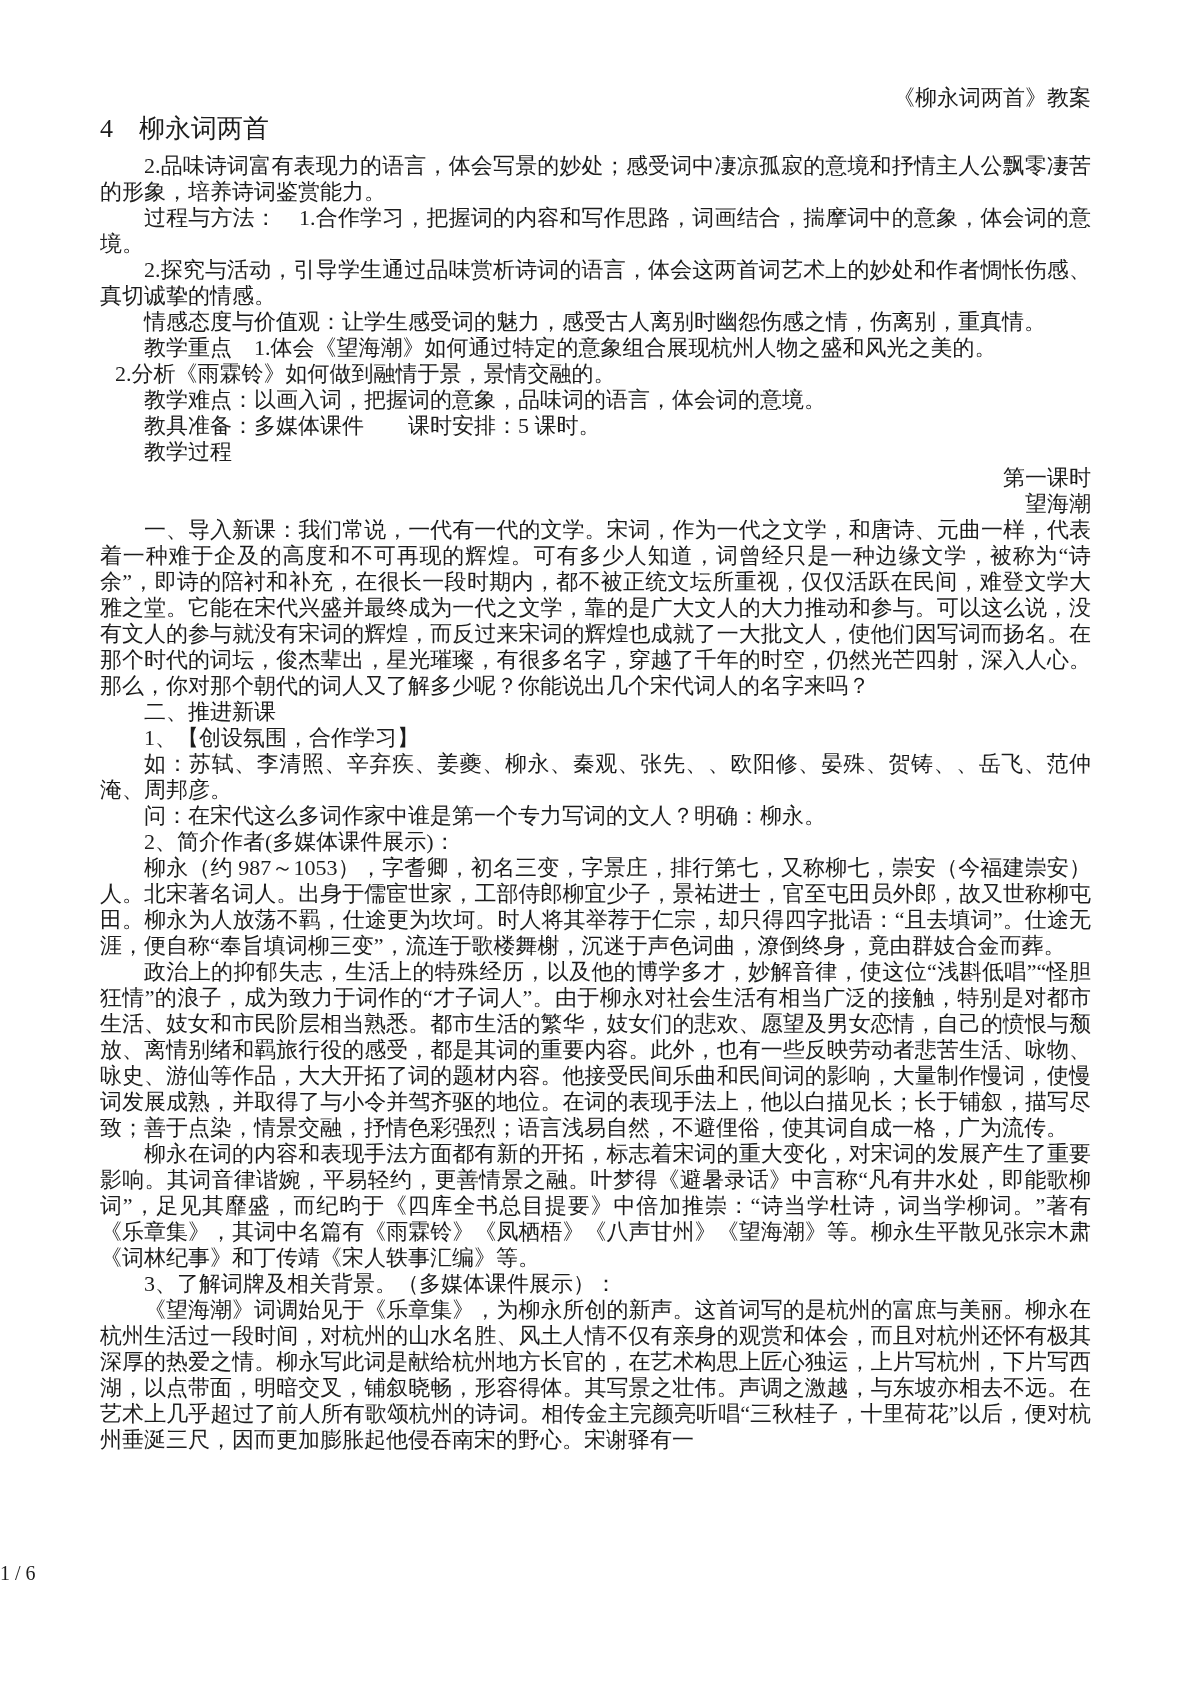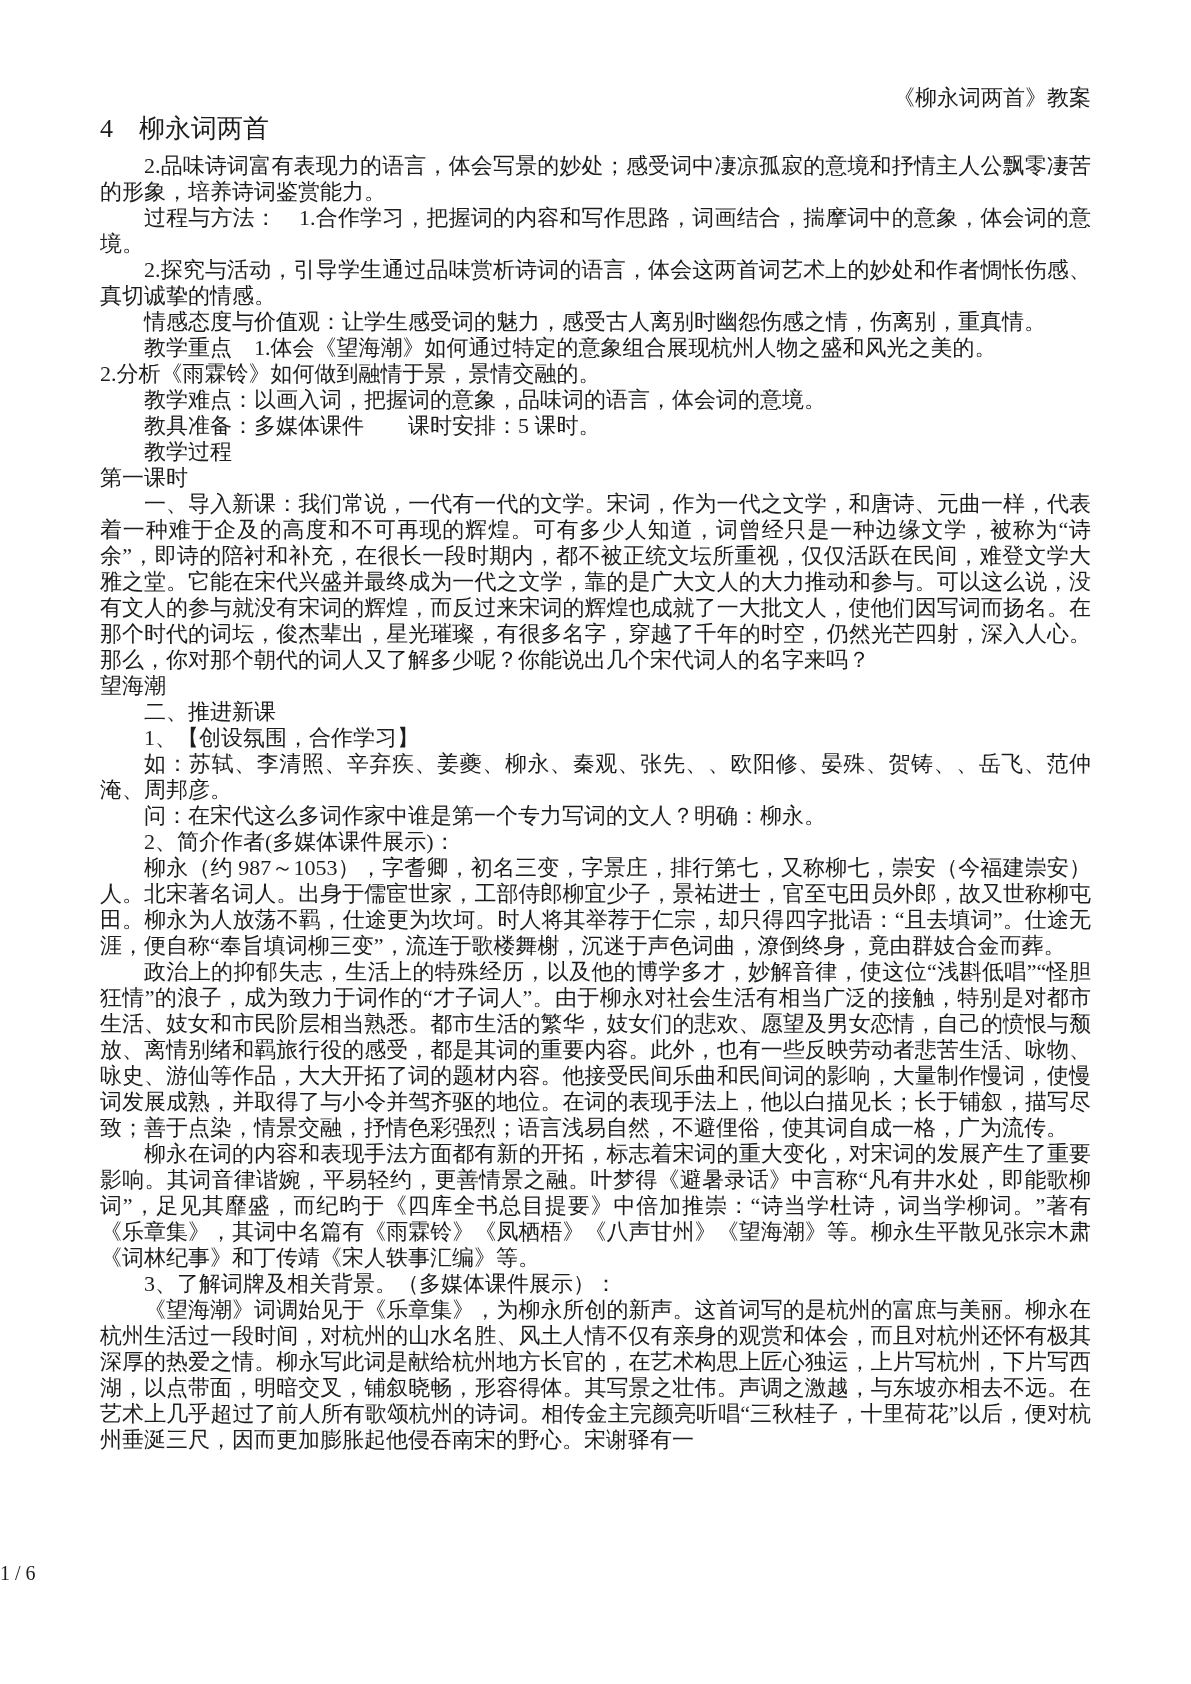--- a/index.html
+++ b/index.html
@@ -40,22 +40,22 @@
   }
   .para {
     margin: 0;
     font-size: 22px;
     line-height: 26px;
     text-align: justify;
     word-break: break-all;
     overflow-wrap: anywhere;
   }
   .para.indent { text-indent: 2em; }
-  .para.flush  { text-indent: 0; }
-  .para.center { text-align: left; text-indent: 0; }
+  .para.flush  { text-indent: 0; margin-left: 15px; }
+  .para.center { text-align: right; text-indent: 0; }
   .page-footer {
     position: absolute;
     left: 0;
     top: 1560px;
     width: 100%;
     text-align: left;
     font-size: 20px;
     line-height: 26px;
     color: #1c1c1c;
   }
@@ -71,22 +71,22 @@
         <p class="para indent">2.品味诗词富有表现力的语言，体会写景的妙处；感受词中凄凉孤寂的意境和抒情主人公飘零凄苦的形象，培养诗词鉴赏能力。</p>
         <p class="para indent">过程与方法：　1.合作学习，把握词的内容和写作思路，词画结合，揣摩词中的意象，体会词的意境。</p>
         <p class="para indent">2.探究与活动，引导学生通过品味赏析诗词的语言，体会这两首词艺术上的妙处和作者惆怅伤感、真切诚挚的情感。</p>
         <p class="para indent">情感态度与价值观：让学生感受词的魅力，感受古人离别时幽怨伤感之情，伤离别，重真情。</p>
         <p class="para indent">教学重点　1.体会《望海潮》如何通过特定的意象组合展现杭州人物之盛和风光之美的。</p>
         <p class="para flush">2.分析《雨霖铃》如何做到融情于景，景情交融的。</p>
         <p class="para indent">教学难点：以画入词，把握词的意象，品味词的语言，体会词的意境。</p>
         <p class="para indent">教具准备：多媒体课件　　课时安排：5 课时。</p>
         <p class="para indent">教学过程</p>
         <p class="para center">第一课时</p>
+        <p class="para center">望海潮</p>
         <p class="para indent">一、导入新课：我们常说，一代有一代的文学。宋词，作为一代之文学，和唐诗、元曲一样，代表着一种难于企及的高度和不可再现的辉煌。可有多少人知道，词曾经只是一种边缘文学，被称为“诗余”，即诗的陪衬和补充，在很长一段时期内，都不被正统文坛所重视，仅仅活跃在民间，难登文学大雅之堂。它能在宋代兴盛并最终成为一代之文学，靠的是广大文人的大力推动和参与。可以这么说，没有文人的参与就没有宋词的辉煌，而反过来宋词的辉煌也成就了一大批文人，使他们因写词而扬名。在那个时代的词坛，俊杰辈出，星光璀璨，有很多名字，穿越了千年的时空，仍然光芒四射，深入人心。那么，你对那个朝代的词人又了解多少呢？你能说出几个宋代词人的名字来吗？</p>
-        <p class="para center">望海潮</p>
         <p class="para indent">二、推进新课</p>
         <p class="para indent">1、【创设氛围，合作学习】</p>
         <p class="para indent">如：苏轼、李清照、辛弃疾、姜夔、柳永、秦观、张先、、欧阳修、晏殊、贺铸、、岳飞、范仲淹、周邦彦。</p>
         <p class="para indent">问：在宋代这么多词作家中谁是第一个专力写词的文人？明确：柳永。</p>
         <p class="para indent">2、简介作者(多媒体课件展示)：</p>
         <p class="para indent">柳永（约 987～1053），字耆卿，初名三变，字景庄，排行第七，又称柳七，崇安（今福建崇安）人。北宋著名词人。出身于儒宦世家，工部侍郎柳宜少子，景祐进士，官至屯田员外郎，故又世称柳屯田。柳永为人放荡不羁，仕途更为坎坷。时人将其举荐于仁宗，却只得四字批语：“且去填词”。仕途无涯，便自称“奉旨填词柳三变”，流连于歌楼舞榭，沉迷于声色词曲，潦倒终身，竟由群妓合金而葬。</p>
         <p class="para indent">政治上的抑郁失志，生活上的特殊经历，以及他的博学多才，妙解音律，使这位“浅斟低唱”“怪胆狂情”的浪子，成为致力于词作的“才子词人”。由于柳永对社会生活有相当广泛的接触，特别是对都市生活、妓女和市民阶层相当熟悉。都市生活的繁华，妓女们的悲欢、愿望及男女恋情，自己的愤恨与颓放、离情别绪和羁旅行役的感受，都是其词的重要内容。此外，也有一些反映劳动者悲苦生活、咏物、咏史、游仙等作品，大大开拓了词的题材内容。他接受民间乐曲和民间词的影响，大量制作慢词，使慢词发展成熟，并取得了与小令并驾齐驱的地位。在词的表现手法上，他以白描见长；长于铺叙，描写尽致；善于点染，情景交融，抒情色彩强烈；语言浅易自然，不避俚俗，使其词自成一格，广为流传。</p>
         <p class="para indent">柳永在词的内容和表现手法方面都有新的开拓，标志着宋词的重大变化，对宋词的发展产生了重要影响。其词音律谐婉，平易轻约，更善情景之融。叶梦得《避暑录话》中言称“凡有井水处，即能歌柳词”，足见其靡盛，而纪昀于《四库全书总目提要》中倍加推崇：“诗当学杜诗，词当学柳词。”著有《乐章集》，其词中名篇有《雨霖铃》《凤栖梧》《八声甘州》《望海潮》等。柳永生平散见张宗木肃《词林纪事》和丁传靖《宋人轶事汇编》等。</p>
         <p class="para indent">3、了解词牌及相关背景。（多媒体课件展示）：</p>
         <p class="para indent">《望海潮》词调始见于《乐章集》，为柳永所创的新声。这首词写的是杭州的富庶与美丽。柳永在杭州生活过一段时间，对杭州的山水名胜、风土人情不仅有亲身的观赏和体会，而且对杭州还怀有极其深厚的热爱之情。柳永写此词是献给杭州地方长官的，在艺术构思上匠心独运，上片写杭州，下片写西湖，以点带面，明暗交叉，铺叙晓畅，形容得体。其写景之壮伟。声调之激越，与东坡亦相去不远。在艺术上几乎超过了前人所有歌颂杭州的诗词。相传金主完颜亮听唱“三秋桂子，十里荷花”以后，便对杭州垂涎三尺，因而更加膨胀起他侵吞南宋的野心。宋谢驿有一</p>

